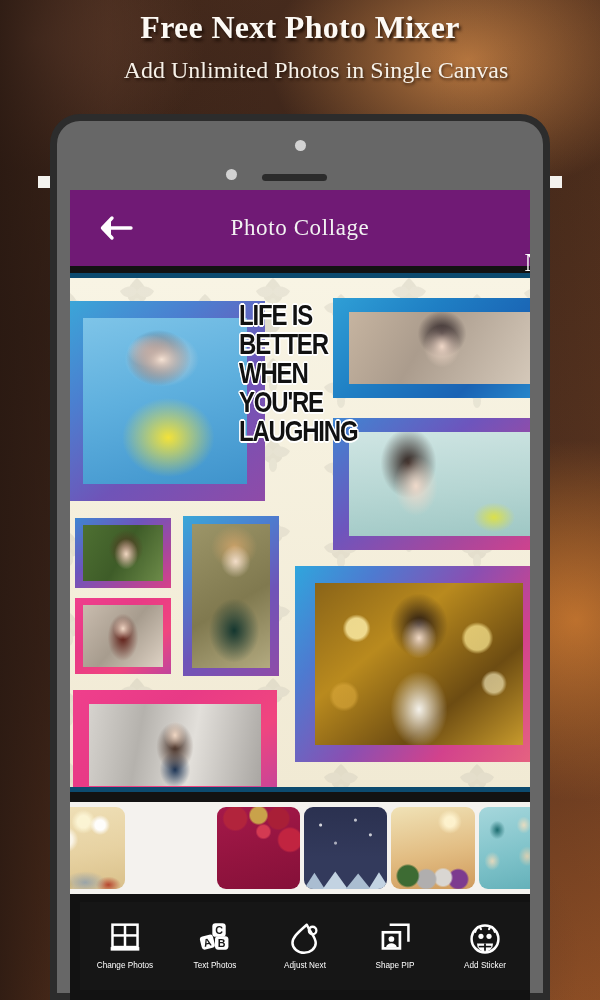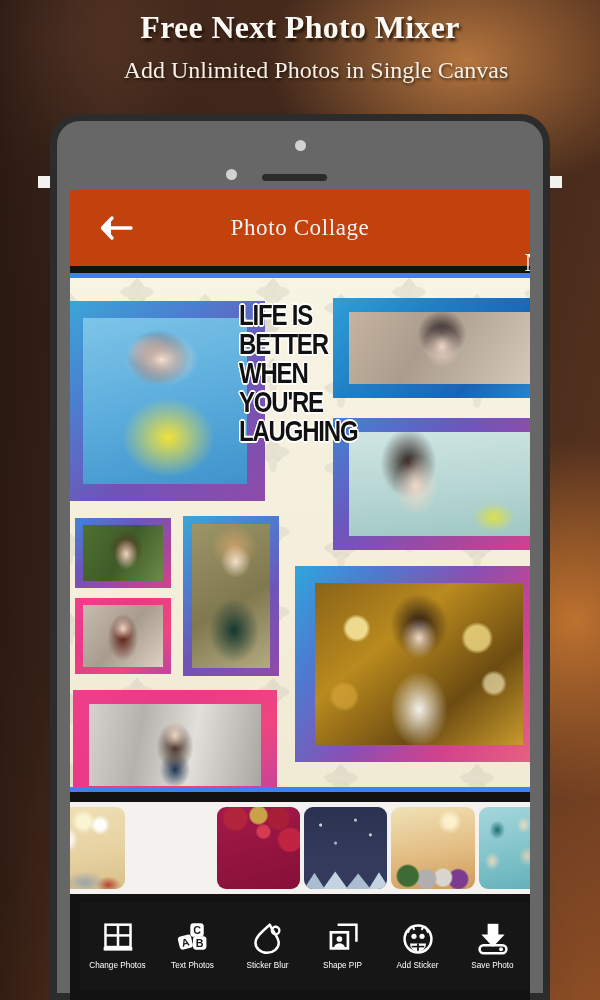--- a/index.html
+++ b/index.html
@@ -36,31 +36,31 @@
   #cam-main{left:238px;top:19px;}
   #cam-sensor{left:169px;top:48px;}
   #speaker{position:absolute;left:205px;top:53px;width:65px;height:7px;border-radius:4px;background:#2b2b2b;}
   .notch-tab{position:absolute;width:12px;height:12px;background:#f4f2ee;top:176px;}
   #notch-l{left:38px;}
   #notch-r{left:550px;}
 
   
   #screen{position:absolute;left:70px;top:190px;width:460px;height:810px;background:#121212;overflow:hidden;}
   
-  #appbar{position:absolute;left:0;top:0;width:525px;height:76px;background:#c2410c;}
+  #appbar{position:absolute;left:0;top:0;width:525px;height:76px;background:#701a75;}
   #back-btn{position:absolute;left:24px;top:18px;width:44px;height:40px;display:flex;align-items:center;justify-content:center;cursor:pointer;}
   #back-btn svg{width:34px;height:26px;}
   #appbar-title{position:absolute;left:0;top:0;width:460px;height:76px;line-height:76px;text-align:center;
     font-family:"Liberation Serif", serif;font-size:23px;color:#f2f2f2;letter-spacing:.6px;}
   #next-btn{position:absolute;right:16px;top:0;height:76px;line-height:76px;
     font-family:"Liberation Serif", serif;font-size:25px;color:#ffffff;cursor:pointer;padding:0 6px;margin-top:35px;}
 
   
   #canvas-wrap{position:absolute;left:-32px;top:83px;width:528px;height:519px;
-    background:#3b82f6;box-sizing:border-box;padding:5px;}
+    background:#0c4a6e;box-sizing:border-box;padding:5px;}
   #canvas{position:relative;width:100%;height:100%;overflow:hidden;
     background-color:#f6f1de;
     background-image:
       radial-gradient(circle at 14% 12%, rgba(168,166,156,.33) 0 7px, rgba(0,0,0,0) 8px),
       radial-gradient(circle at 44% 9%, rgba(168,166,156,.30) 0 9px, rgba(0,0,0,0) 10px),
       radial-gradient(circle at 72% 14%, rgba(168,166,156,.28) 0 7px, rgba(0,0,0,0) 8px),
       radial-gradient(circle at 8% 42%, rgba(168,166,156,.30) 0 8px, rgba(0,0,0,0) 9px),
       radial-gradient(circle at 30% 58%, rgba(168,166,156,.24) 0 9px, rgba(0,0,0,0) 10px),
       radial-gradient(circle at 62% 74%, rgba(168,166,156,.22) 0 8px, rgba(0,0,0,0) 9px),
       radial-gradient(circle at 92% 50%, rgba(168,166,156,.26) 0 8px, rgba(0,0,0,0) 9px),
@@ -375,21 +375,21 @@
         <text x="27.5" y="28" font-size="12" font-weight="bold" fill="#161616" text-anchor="middle" font-family="Liberation Sans, sans-serif">B</text>
       </svg>
       <div class="lbl">Text Photos</div>
     </div>
 
     <div class="tool">
       <svg viewBox="0 0 40 38">
         <path d="M22 3 C12 12 6 17 6 23.5 C6 29.8 12.2 34.5 19 34.5 C25.8 34.5 32 29.8 32 23.5 C32 17 26 12 22 3 Z" fill="none" stroke="#fff" stroke-width="2.8" stroke-linejoin="round"></path>
         <circle cx="28.5" cy="9.5" r="4.2" fill="none" stroke="#fff" stroke-width="2.6"></circle>
       </svg>
-      <div class="lbl">Sticker Blur</div>
+      <div class="lbl">Adjust Next</div>
     </div>
 
     <div class="tool">
       <svg viewBox="0 0 40 38">
         <path d="M14 3 H35 V22" fill="none" stroke="#fff" stroke-width="2.8"></path>
         <rect x="5" y="10" width="22" height="21" fill="#fff"></rect>
         <rect x="8" y="13" width="16" height="15" fill="#161616"></rect>
         <circle cx="16" cy="19" r="3.2" fill="#fff"></circle>
         <path d="M10 28 C11.6 22.5 20.4 22.5 22 28 Z" fill="#fff"></path>
       </svg>
@@ -403,24 +403,15 @@
         <path d="M31 11 C29 4 26 4 24.5 8" fill="none" stroke="#fff" stroke-width="2.4" stroke-linecap="round"></path>
         <circle cx="15.5" cy="16" r="2.9" fill="#fff"></circle>
         <circle cx="24.5" cy="16" r="2.9" fill="#fff"></circle>
         <path d="M11 24 H29 A9 9 0 0 1 11 24 Z" fill="#fff"></path>
         <line x1="20" y1="24" x2="20" y2="32" stroke="#161616" stroke-width="2"></line>
         <line x1="13" y1="27.5" x2="27" y2="27.5" stroke="#161616" stroke-width="1.8"></line>
       </svg>
       <div class="lbl">Add Sticker</div>
     </div>
 
-    <div class="tool">
-      <svg viewBox="0 0 40 38">
-        <rect x="14" y="2" width="12" height="13" fill="#fff"></rect>
-        <path d="M7 14 L33 14 L20 28 Z" fill="#fff"></path>
-        <rect x="5" y="26" width="30" height="9" rx="4.5" fill="none" stroke="#fff" stroke-width="2.8"></rect>
-        <circle cx="29" cy="30.5" r="2.2" fill="#fff"></circle>
-      </svg>
-      <div class="lbl">Save Photo</div>
-    </div>
 
   </div>
 </div>
 
 </body></html>

